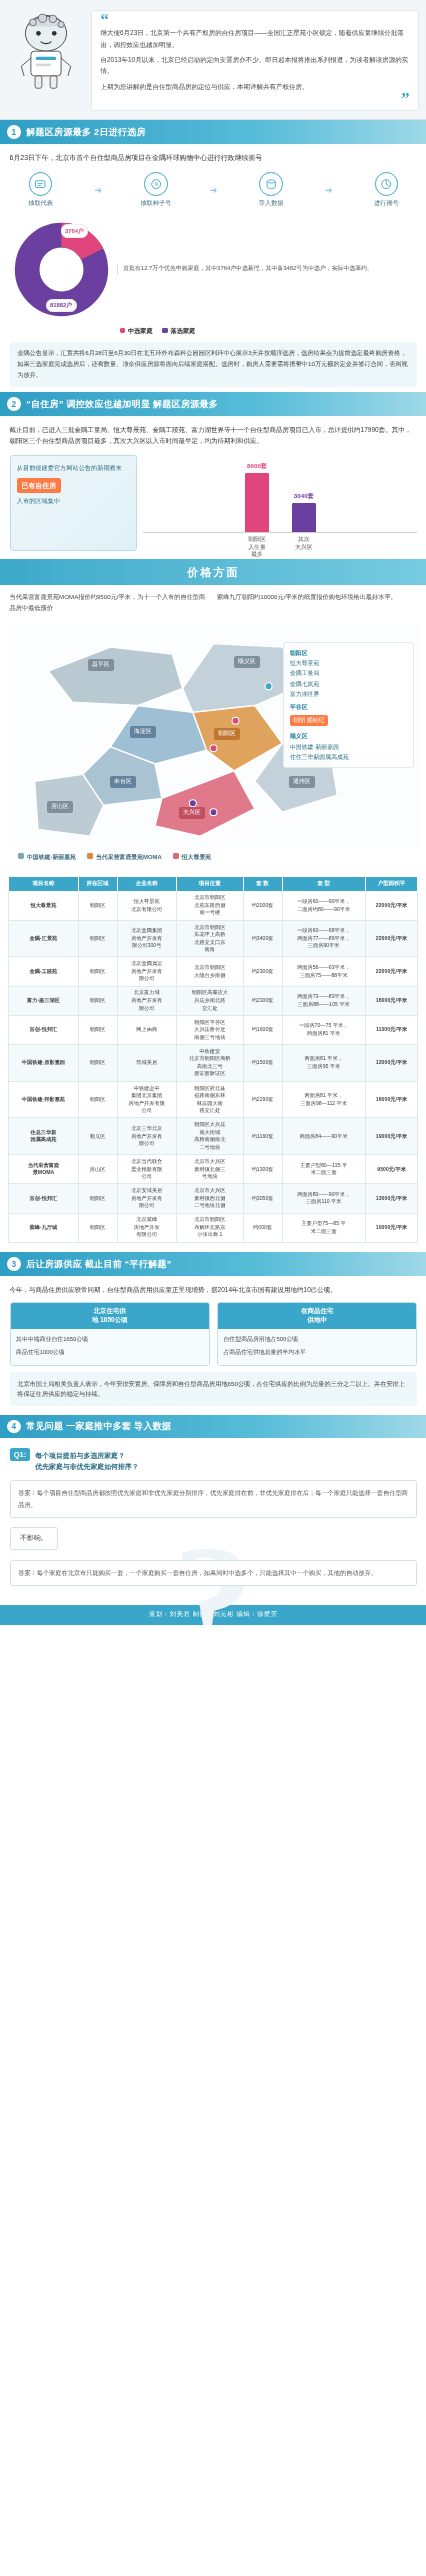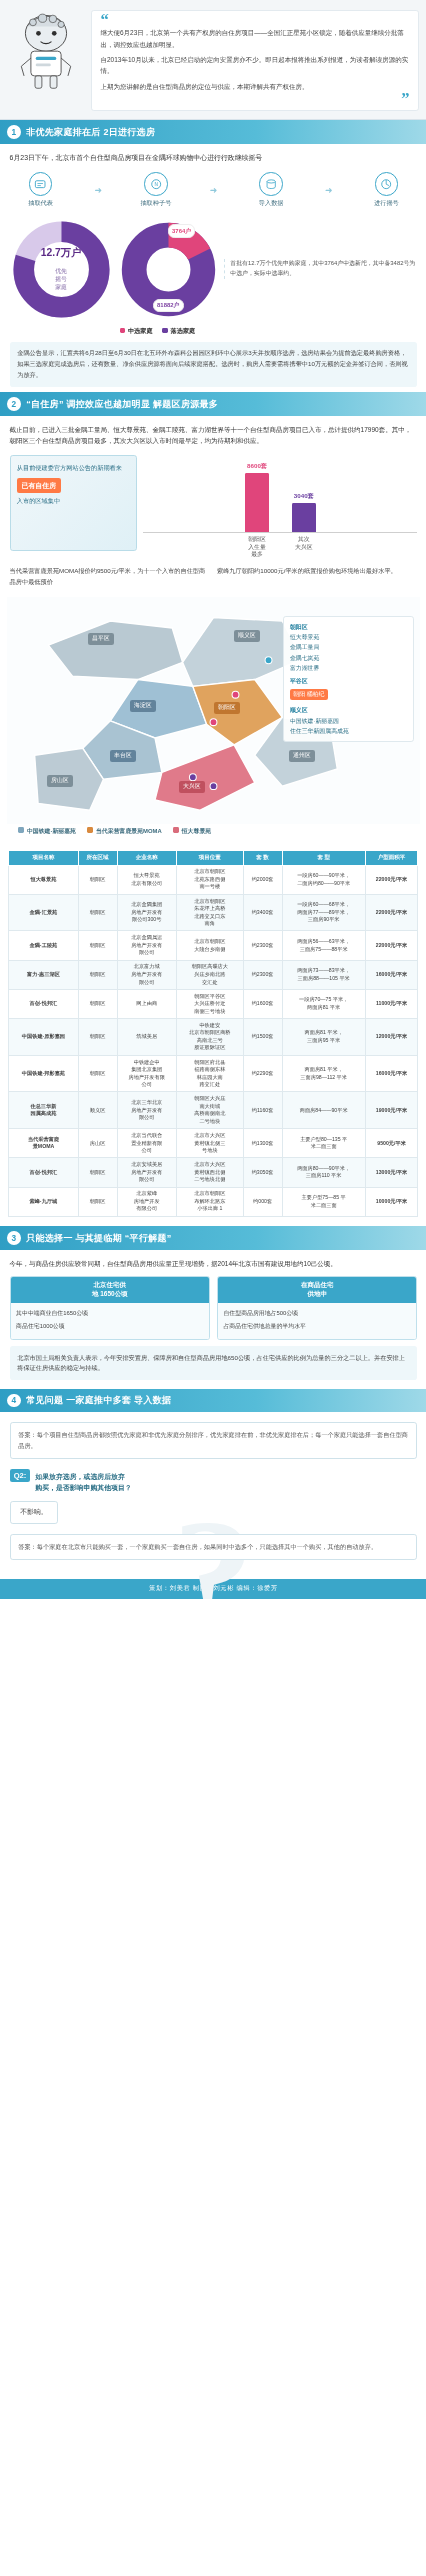--- a/index.html
+++ b/index.html
@@ -248,21 +248,21 @@
       <span class="qmark open">“</span>
       <p>继大便6月23日，北京第一个共有产权房的自住房项目——全国汇正星苑小区锁定，随着供应量继续分批落出，调控效应也越加明显。</p>
       <p>自2013年10月以来，北京已经启动的定向安置房亦不少。即日起本报将推出系列报道，为读者解读房源的实情。</p>
       <p>上期为您讲解的是自住型商品房的定位与供应，本期详解共有产权住房。</p>
       <span class="qmark close">”</span>
     </div>
   </div>
 
   <div class="sec-head">
     <div class="sec-num">1</div>
-    <div class="sec-title">非优先家庭排在后 2日进行选房</div>
+    <div class="sec-title">解题区房源最多 2日进行选房</div>
   </div>
 
   <div class="b1">
     <p class="b1-lead">6月23日下午，北京市首个自住型商品房项目在金隅环球购物中心进行行政继续摇号</p>
 
     <div class="steps">
       <div class="step">
         <div class="step-icon">
           <svg width="12.4" height="12.4" viewBox="0 0 18 18">
               <rect x="2" y="4" width="14" height="10" rx="2" fill="none" stroke="#3aa6c9" stroke-width="1.3"></rect>
@@ -298,32 +298,20 @@
           <svg width="12.4" height="12.4" viewBox="0 0 18 18">
               <circle cx="9" cy="9" r="6.5" fill="none" stroke="#3aa6c9" stroke-width="1.3"></circle>
               <path d="M9 3 L9 9 L13 11" fill="none" stroke="#3aa6c9" stroke-width="1.2"></path>
             </svg>
         </div>
         <div class="step-label">进行摇号</div>
       </div>
     </div>
 
     <div class="donut-row">
-      <div class="donut-wrap">
-        <svg width="103" height="103" viewBox="0 0 150 150">
-          <circle cx="75" cy="75" r="55" fill="none" stroke="#d8c9ea" stroke-width="30"></circle>
-          <circle cx="75" cy="75" r="55" fill="none" stroke="#6a3fa0" stroke-width="30" stroke-dasharray="276 69" transform="rotate(-90 75 75)"></circle>
-        </svg>
-        <div class="center-txt">
-          <div class="center-big">12.7万户</div>
-          <div class="center-sm" style="white-space: pre-line;">
-            优先<br>摇号<br>家庭
-          </div>
-        </div>
-      </div>
 
       <div class="donut2-wrap">
         <svg width="103" height="103" viewBox="0 0 150 150">
           <circle cx="75" cy="75" r="50" fill="none" stroke="#6a3fa0" stroke-width="36"></circle>
           <circle cx="75" cy="75" r="50" fill="none" stroke="#e0457b" stroke-width="36" stroke-dasharray="55 259" transform="rotate(-90 75 75)"></circle>
           <circle cx="75" cy="75" r="28" fill="#fff"></circle>
         </svg>
         <div class="pie-lab lab-pink" style="left:51px;top:6.9px;">3764户</div>
         <div class="pie-lab lab-purple" style="left:36px;top:81px;">81882户</div>
       </div>
@@ -365,20 +353,21 @@
         </div>
         <div class="bar-axis"></div>
         <div style="display:flex;justify-content:center;gap:23.4px;">
           <div class="bar-name" style="width: 23.4px; white-space: pre-line;">朝阳区<br>入生量<br>最多</div>
           <div class="bar-name" style="width: 23.4px; white-space: pre-line;">其次<br>大兴区</div>
         </div>
       </div>
     </div>
   </div>
 
+  <div class="price-banner">价格方面</div>
   <div class="price-note">
     <div>当代采营富鹿景苑MOMA报价约9500元/平米，为十一个入市的自住型商品房中最低预价</div>
     <div>紫峰九厅朝阳约10000元/平米的纸置报价购包环境给出最好水平。</div>
   </div>
 
   <div class="map-wrap">
     <div class="map-box">
       <svg width="413" height="227" viewBox="0 0 600 330">
         <rect x="0" y="0" width="600" height="330" fill="#fbfdfe"></rect>
 
@@ -539,21 +528,21 @@
           <td>北京市朝阳区<br>布解环北路东<br>小张出廊 1</td>
           <td>约000套</td>
           <td>主要户型75—85 平<br>米二面三面</td>
           <td class="td-price">10000元/平米</td>
         </tr>
       </tbody>
   </table>
 
   <div class="sec-head">
     <div class="sec-num">3</div>
-    <div class="sec-title">只能选择一 与其提临期 “平行解题”</div>
+    <div class="sec-title">后让房源供应 截止目前 “平行解题”</div>
   </div>
 
   <div class="b3">
     <p class="b3-lead">今年，与商品住房供应较常同期，自住型商品房用供应量正呈现增势，据2014年北京市国有建设用地约10己公顷。</p>
     <div class="supply">
       <div class="supply-card">
         <div class="supply-head" style="white-space: pre-line;">北京住宅供
 地 1650公顷</div>
         <div class="supply-body">
           <div>其中中端商业自住1650公顷</div>
@@ -574,27 +563,27 @@
 
   <div class="sec-head">
     <div class="sec-num">4</div>
     <div class="sec-title">常见问题 一家庭推中多套 导入数据</div>
   </div>
 
   <div class="b4">
     <div class="bigq">?</div>
     <div class="qa">
 
+      <div class="qrow">
+        <div class="qtag">Q1:</div>
+        <div class="qtext" style="white-space: pre-line;">每个项目提前与多选房家庭？
+优先家庭与非优先家庭如何排序？</div>
+      </div>
       <div class="abox">答案：每个项目自住型商品房都按照优先家庭和非优先家庭分别排序，优先家庭排在前，非优先家庭排在后；每一个家庭只能选择一套自住型商品房。</div>
 
-      <div class="qrow">
-        <div class="qtag">Q2:</div>
-        <div class="qtext" style="white-space: pre-line;">如果放弃选房，或选房后放弃
-购买，是否影响申购其他项目？</div>
-      </div>
       <div class="abox small">不影响。</div>
 
       <div class="abox">答案：每个家庭在北京市只能购买一套，一个家庭购买一套自住房，如果同时中选多个，只能选择其中一个购买，其他的自动放弃。</div>
     </div>
   </div>
 
   <div class="footer">策划：刘美君    制图：刘元彬    编辑：徐爱芳</div>
 </div>
 
 

